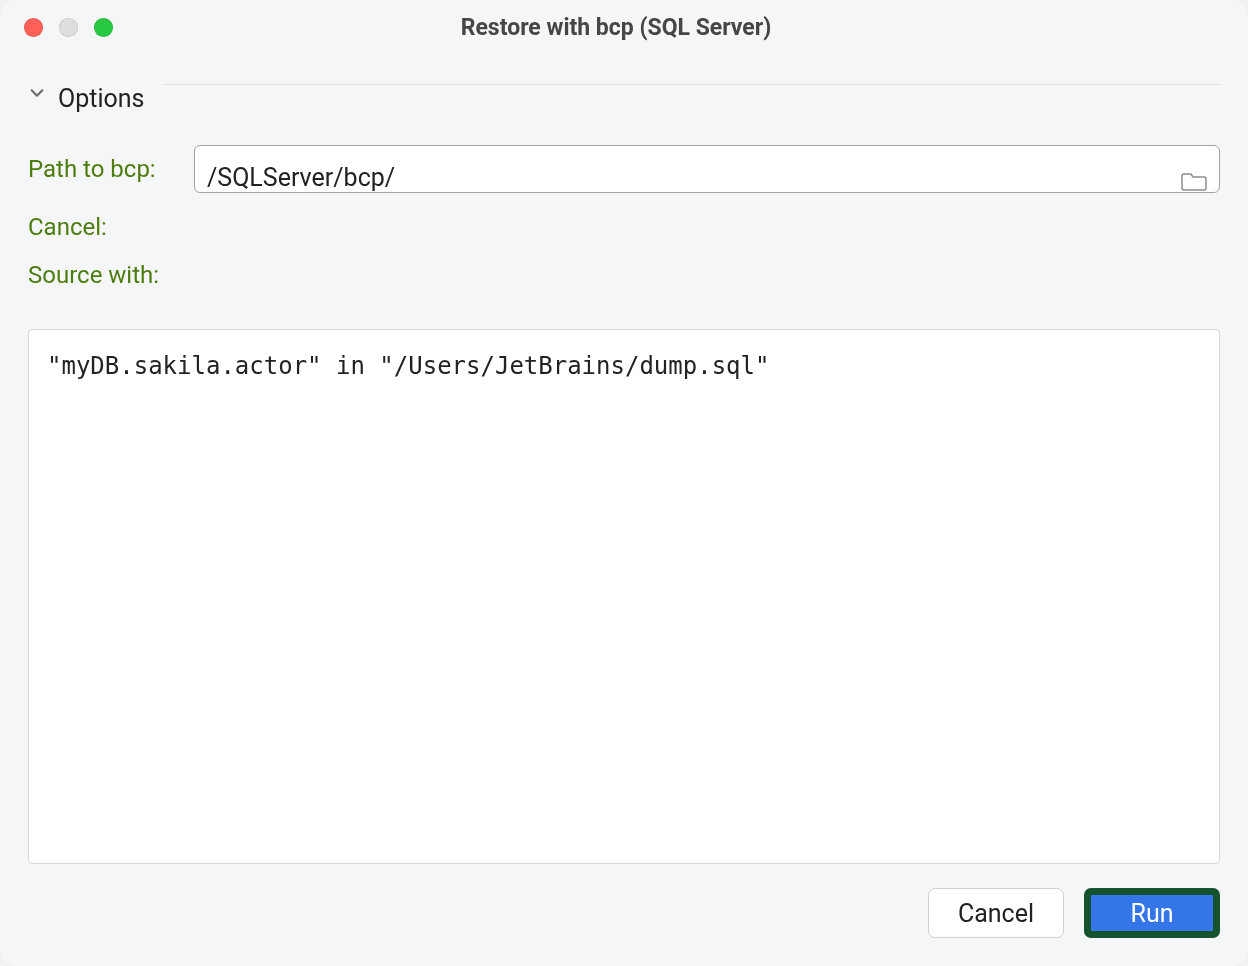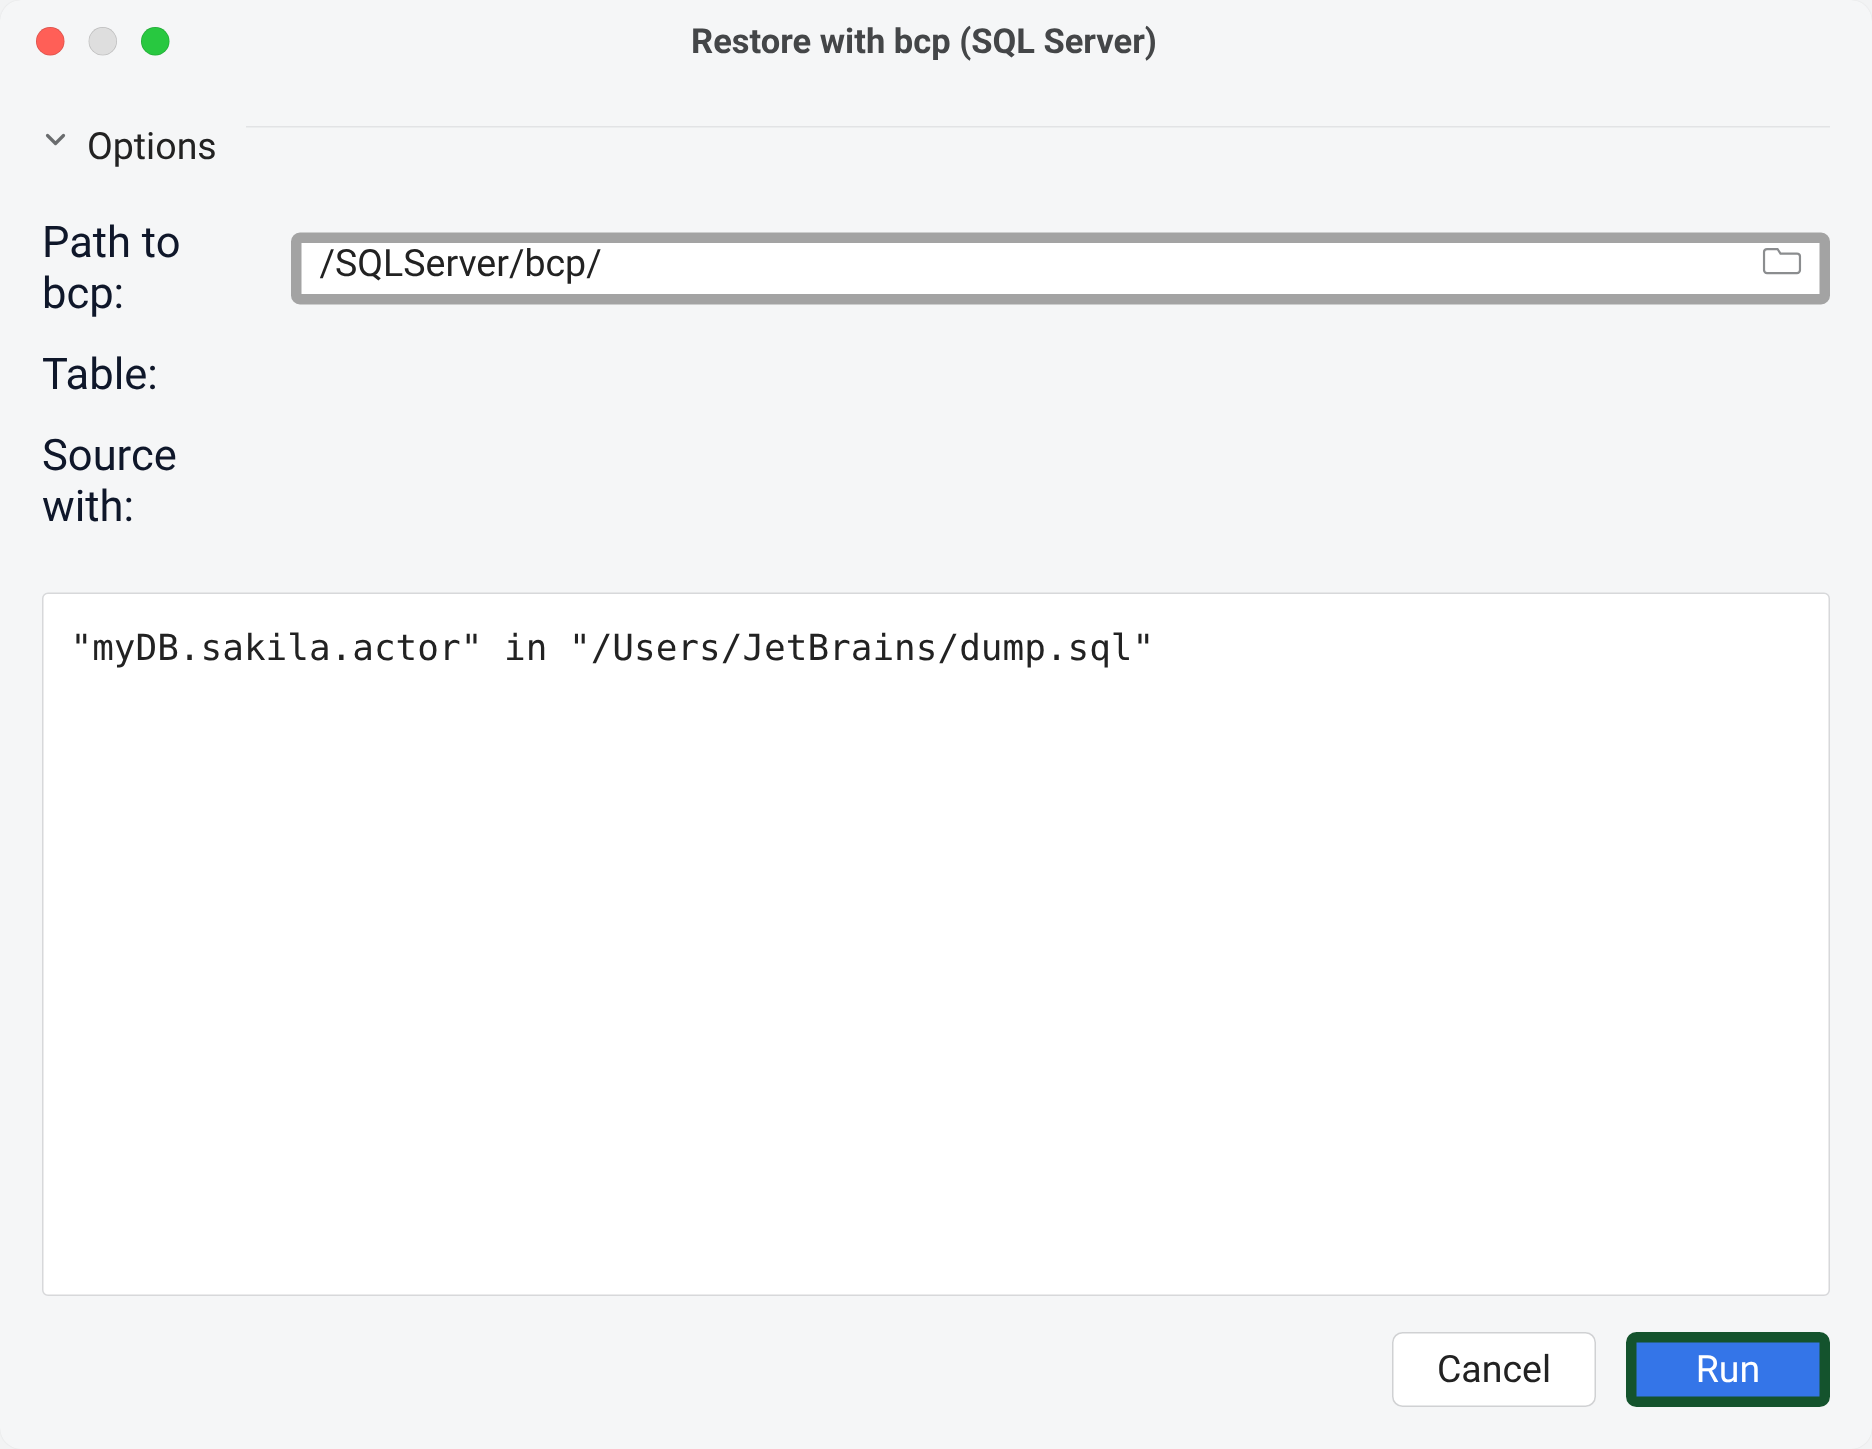--- a/index.html
+++ b/index.html
@@ -85,31 +85,31 @@
       background: #e2e3e5;
       margin-left: 8px;
     }
     .form-row {
       display: flex;
       align-items: center;
       margin-bottom: 20px;
       gap: 14px;
     }
     .form-label {
-      font-size: 29px;
-      color: #0f172a;
+      font-size: 24px;
+      color: #4d7c0f;
       width: 152px;
       flex-shrink: 0;
     }
     .input-wrap {
       flex: 1;
       display: flex;
-      align-items: flex-start;
+      align-items: flex-end;
       background: #fff;
-      border: 7px solid #a3a3a3;
+      border: 1px solid #a3a3a3;
       border-radius: 6px;
       height: 48px;
       padding: 0 12px;
     }
     .text-input {
       flex: 1;
       border: none;
       outline: none;
       font-size: 25px;
       color: #222;
@@ -195,21 +195,21 @@
         <input type="text" class="text-input" value="/SQLServer/bcp/" style="">
         <span class="folder-icon">
           <svg viewBox="0 0 26 22" width="26" height="22">
             <path d="M3 4 h7 l2 3 h11 a2 2 0 0 1 2 2 v9 a2 2 0 0 1 -2 2 H3 a2 2 0 0 1 -2 -2 V6 a2 2 0 0 1 2 -2 z" fill="none" stroke="#8b8d8f" stroke-width="1.5"></path>
           </svg>
         </span>
       </div>
     </div>
 
     <div class="form-row">
-      <label class="form-label">Table:</label>
+      <label class="form-label">Cancel:</label>
     </div>
 
     <div class="form-row">
       <label class="form-label">Source with:</label>
     </div>
 
     <div class="preview-box">"myDB.sakila.actor" in "/Users/JetBrains/dump.sql"</div>
 
   </div>
 

